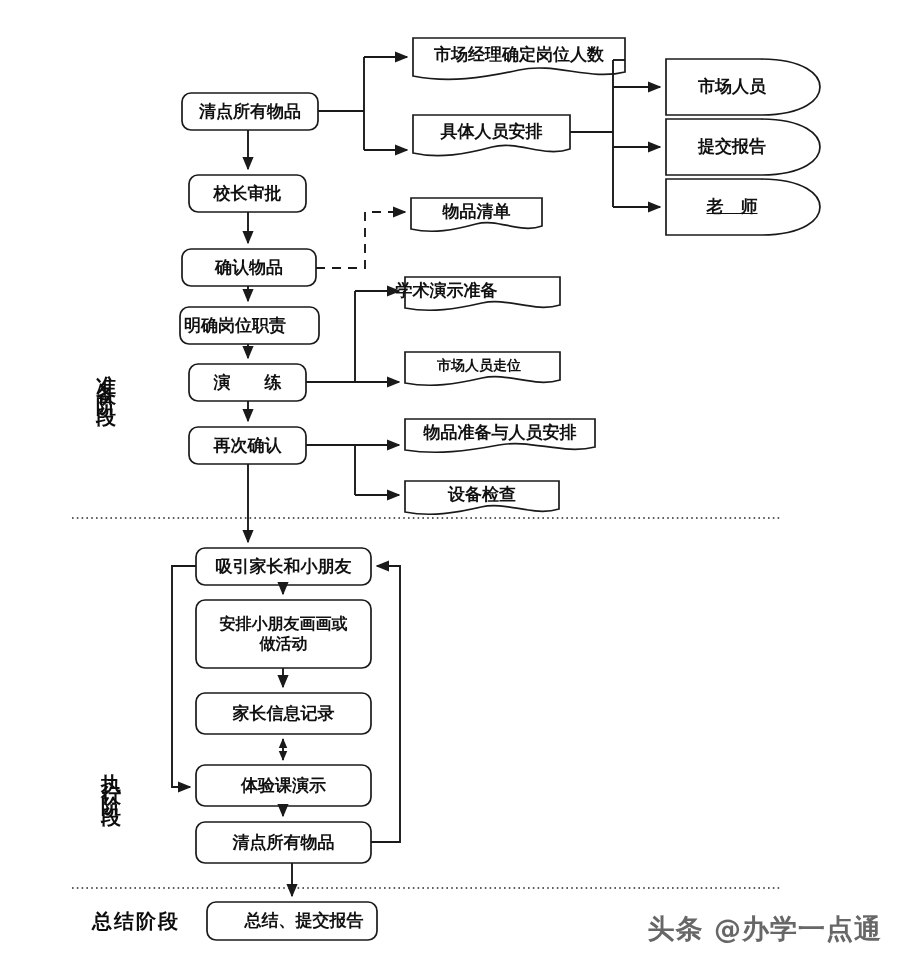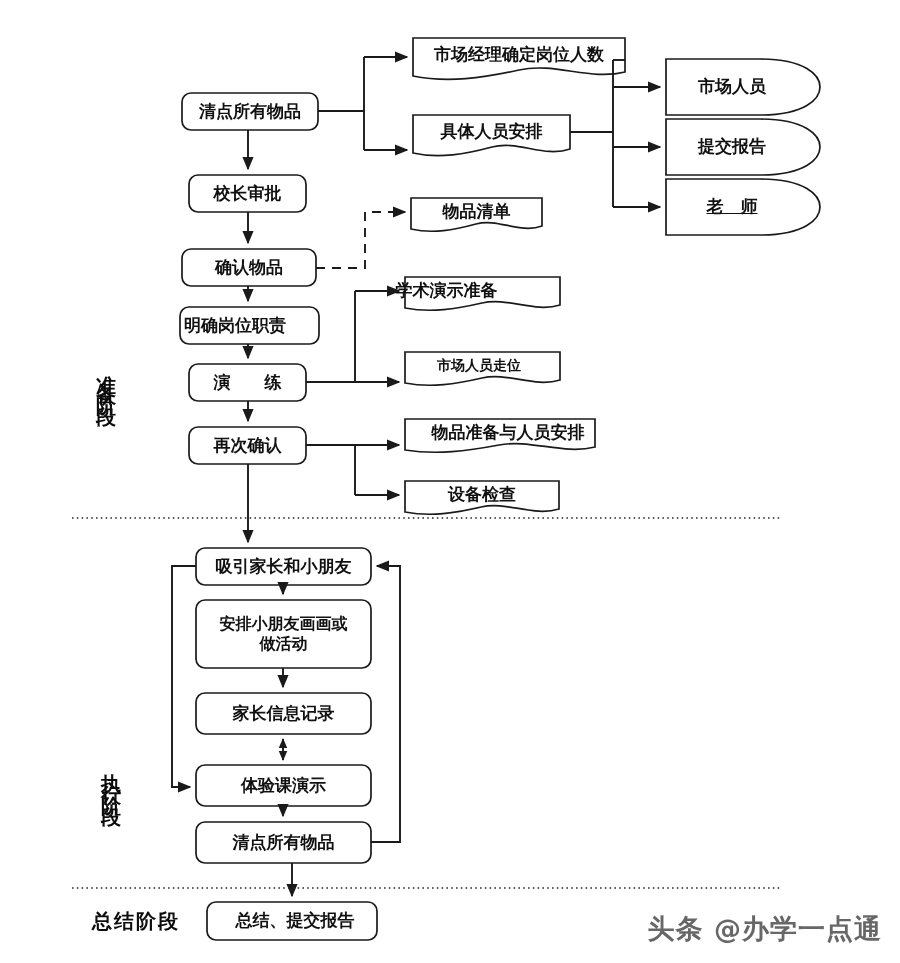--- a/index.html
+++ b/index.html
@@ -129,33 +129,33 @@
 <div class="node-label" style="left:182px;top:249px;width:134px;height:37px;font-size:17px;">确认物品</div>
 <div class="node-label" style="left:180px;top:307px;width:110px;height:37px;font-size:17px;">明确岗位职责</div>
 <div class="node-label" style="left:189px;top:364px;width:117px;height:37px;font-size:17px;">演　　练</div>
 <div class="node-label" style="left:189px;top:427px;width:117px;height:37px;font-size:17px;">再次确认</div>
 
 <div class="node-label" style="left:413px;top:38px;width:212px;height:34px;font-size:17px;">市场经理确定岗位人数</div>
 <div class="node-label" style="left:413px;top:115px;width:157px;height:34px;font-size:17px;">具体人员安排</div>
 <div class="node-label" style="left:411px;top:198px;width:131px;height:28px;font-size:17px;">物品清单</div>
 <div class="node-label" style="left:385px;top:277px;width:123px;height:28px;font-size:17px;text-align:center;">学术演示准备</div>
 <div class="node-label" style="left:405px;top:352px;width:148px;height:28px;font-size:14px;">市场人员走位</div>
-<div class="node-label" style="left:405px;top:419px;width:190px;height:28px;font-size:17px;padding-left:8px;">物品准备与人员安排</div>
+<div class="node-label" style="left:405px;top:419px;width:190px;height:28px;font-size:17px;">物品准备与人员安排</div>
 <div class="node-label" style="left:405px;top:481px;width:154px;height:28px;font-size:17px;">设备检查</div>
 
 <div class="node-label" style="left:672px;top:59px;width:120px;height:56px;font-size:17px;">市场人员</div>
 <div class="node-label" style="left:672px;top:119px;width:120px;height:56px;font-size:17px;">提交报告</div>
 <div class="node-label" style="left:672px;top:179px;width:120px;height:56px;font-size:17px;text-decoration:underline;">老　师</div>
 
 <div class="node-label" style="left:196px;top:548px;width:175px;height:37px;font-size:17px;">吸引家长和小朋友</div>
 <div class="node-label" style="left:196px;top:600px;width:175px;height:68px;font-size:16px;">安排小朋友画画或
 做活动</div>
 <div class="node-label" style="left:196px;top:693px;width:175px;height:41px;font-size:17px;">家长信息记录</div>
 <div class="node-label" style="left:196px;top:765px;width:175px;height:41px;font-size:17px;border-radius:13px;">体验课演示</div>
 <div class="node-label" style="left:196px;top:822px;width:175px;height:41px;font-size:17px;">清点所有物品</div>
 
-<div class="node-label" style="left:207px;top:902px;width:176px;height:38px;font-size:17px;">总结、提交报告</div>
+<div class="node-label" style="left:216px;top:902px;width:176px;height:38px;font-size:17px;">总结、提交报告</div>
 
 <div class="phase-label phase-vert" style="left:90px;top:300px;width:34px;height:160px;">准备阶段</div>
 <div class="phase-label phase-vert" style="left:95px;top:700px;width:34px;height:160px;">执行阶段</div>
 <div class="phase-label phase-horz" style="left:76px;top:906px;width:120px;height:30px;">总结阶段</div>
 
 <div class="watermark">头条 @办学一点通</div>
 
 </body></html>

